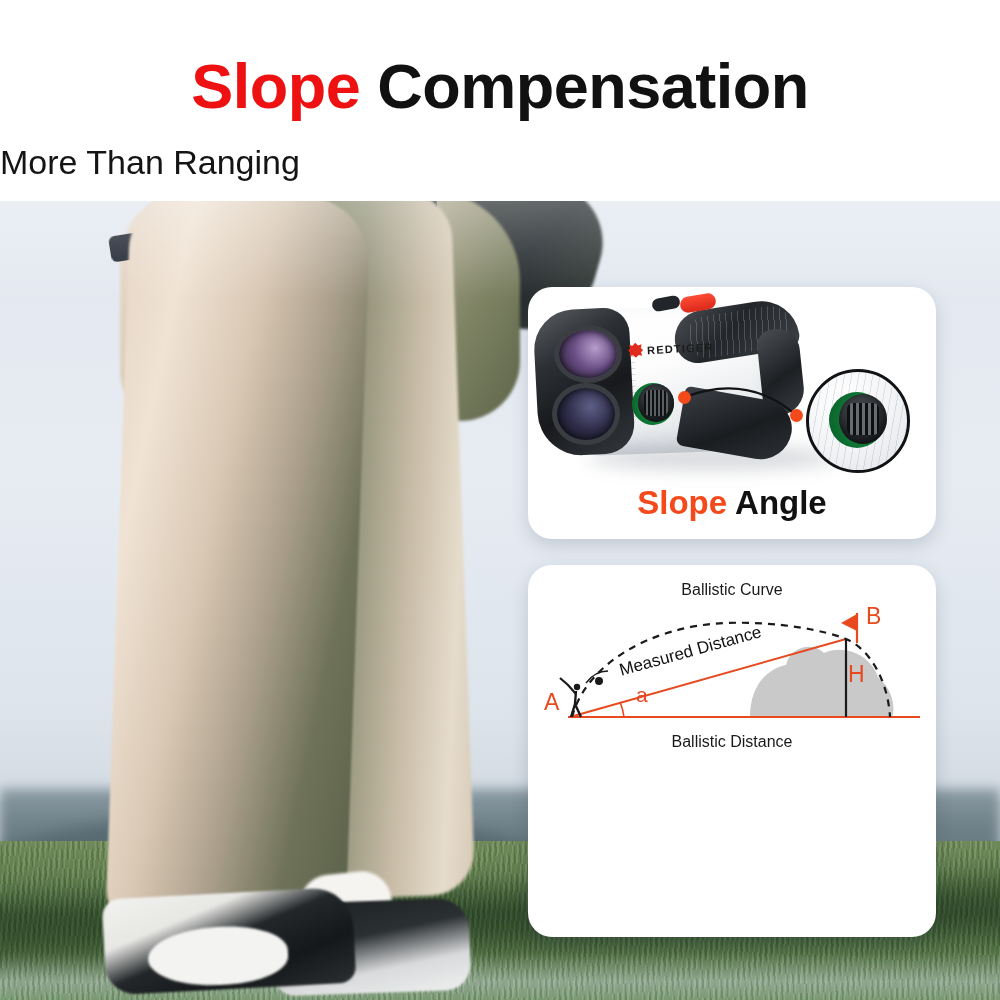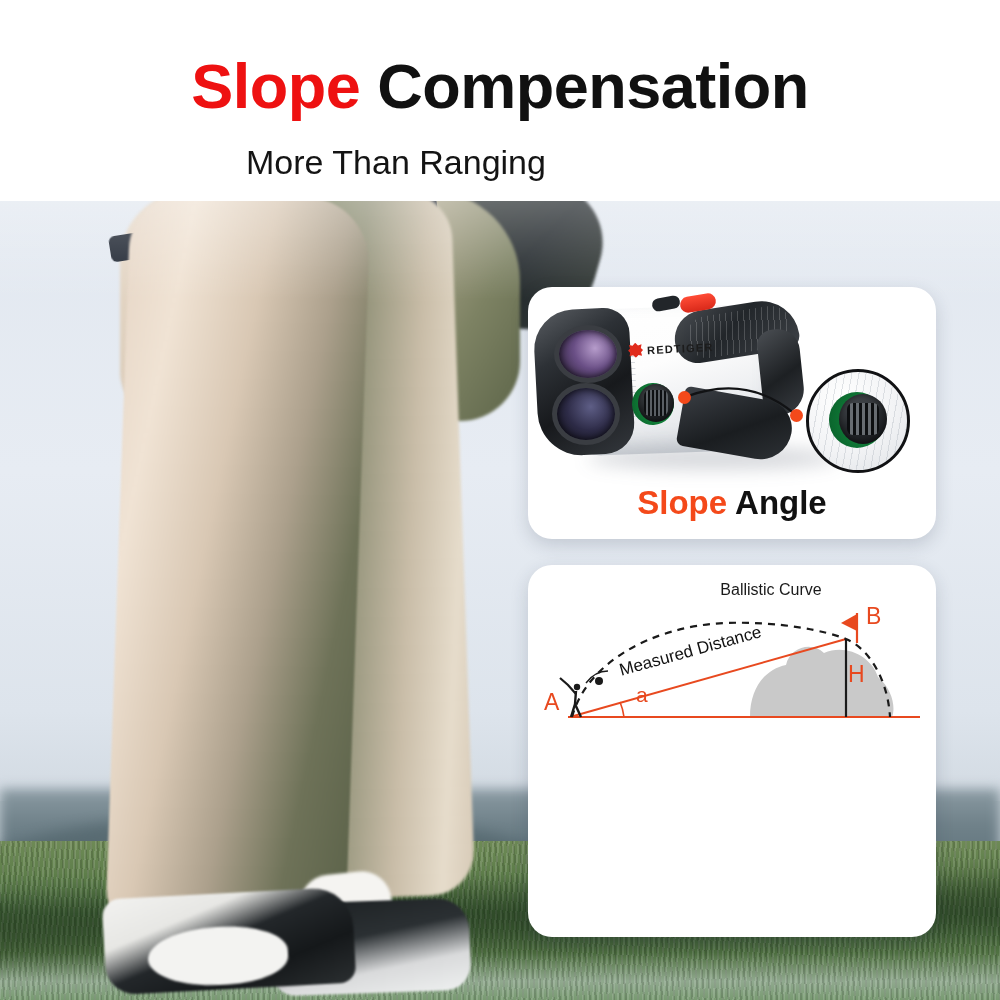--- a/index.html
+++ b/index.html
@@ -38,21 +38,21 @@
     letter-spacing: -0.5px;
     line-height: 1;
     white-space: nowrap;
   }
   .title .red   { color: #ee1111; }
   .title .black { color: #111111; }
   .subtitle {
     position: absolute;
     left: 0; top: 124px;
     width: 792px;
-    text-align: center;
+    text-align: left;
     font-size: 34px;
     color: #141414;
     line-height: 1;
   }
 
   
   .photo {
     position: absolute;
     left: 0; top: 180px;
     width: 1000px;
@@ -346,21 +346,21 @@
   .card-caption .dark   { color: #111111; }
 
   
   .diagram-wrap { position: absolute; left: 0; top: 0; width: 408px; height: 210px; }
   .diagram-label {
     position: absolute;
     font-size: 16px;
     color: #1a1a1a;
     white-space: nowrap;
   }
-  #lbl-curve { left: 0; top: 16px; width: 408px; text-align: center; padding-left: 39px; }
+  #lbl-curve { left: 0; top: 16px; width: 408px; text-align: center; }
   #lbl-ballistic-distance { left: 0; top: 168px; width: 408px; text-align: center; }
   #lbl-B {
     left: 338px; top: 38px; font-size: 23px; color: #e8491f; font-weight: 500;
   }
   #lbl-H {
     left: 320px; top: 96px; font-size: 23px; color: #e8491f; font-weight: 500;
   }
   #lbl-A {
     left: 16px; top: 124px; font-size: 23px; color: #e8491f; font-weight: 500;
   }
@@ -490,20 +490,21 @@
         </g>
 
         <g>
           <line x1="329" y1="48" x2="329" y2="78" stroke="#e8491f" stroke-width="2.2"></line>
           <path d="M 329 49 L 313 58 L 329 66 Z" fill="#e8491f"></path>
         </g>
       </svg>
 
       <div class="diagram-label" id="lbl-curve">Ballistic Curve</div>
       <div class="diagram-label" id="lbl-measured">Measured Distance</div>
+      <div class="diagram-label" id="lbl-ballistic-distance">Ballistic Distance</div>
       <div class="diagram-label" id="lbl-A">A</div>
       <div class="diagram-label" id="lbl-B">B</div>
       <div class="diagram-label" id="lbl-H">H</div>
       <div class="diagram-label" id="lbl-a">a</div>
     </div>
 
   </div>
 
 </div>
 

